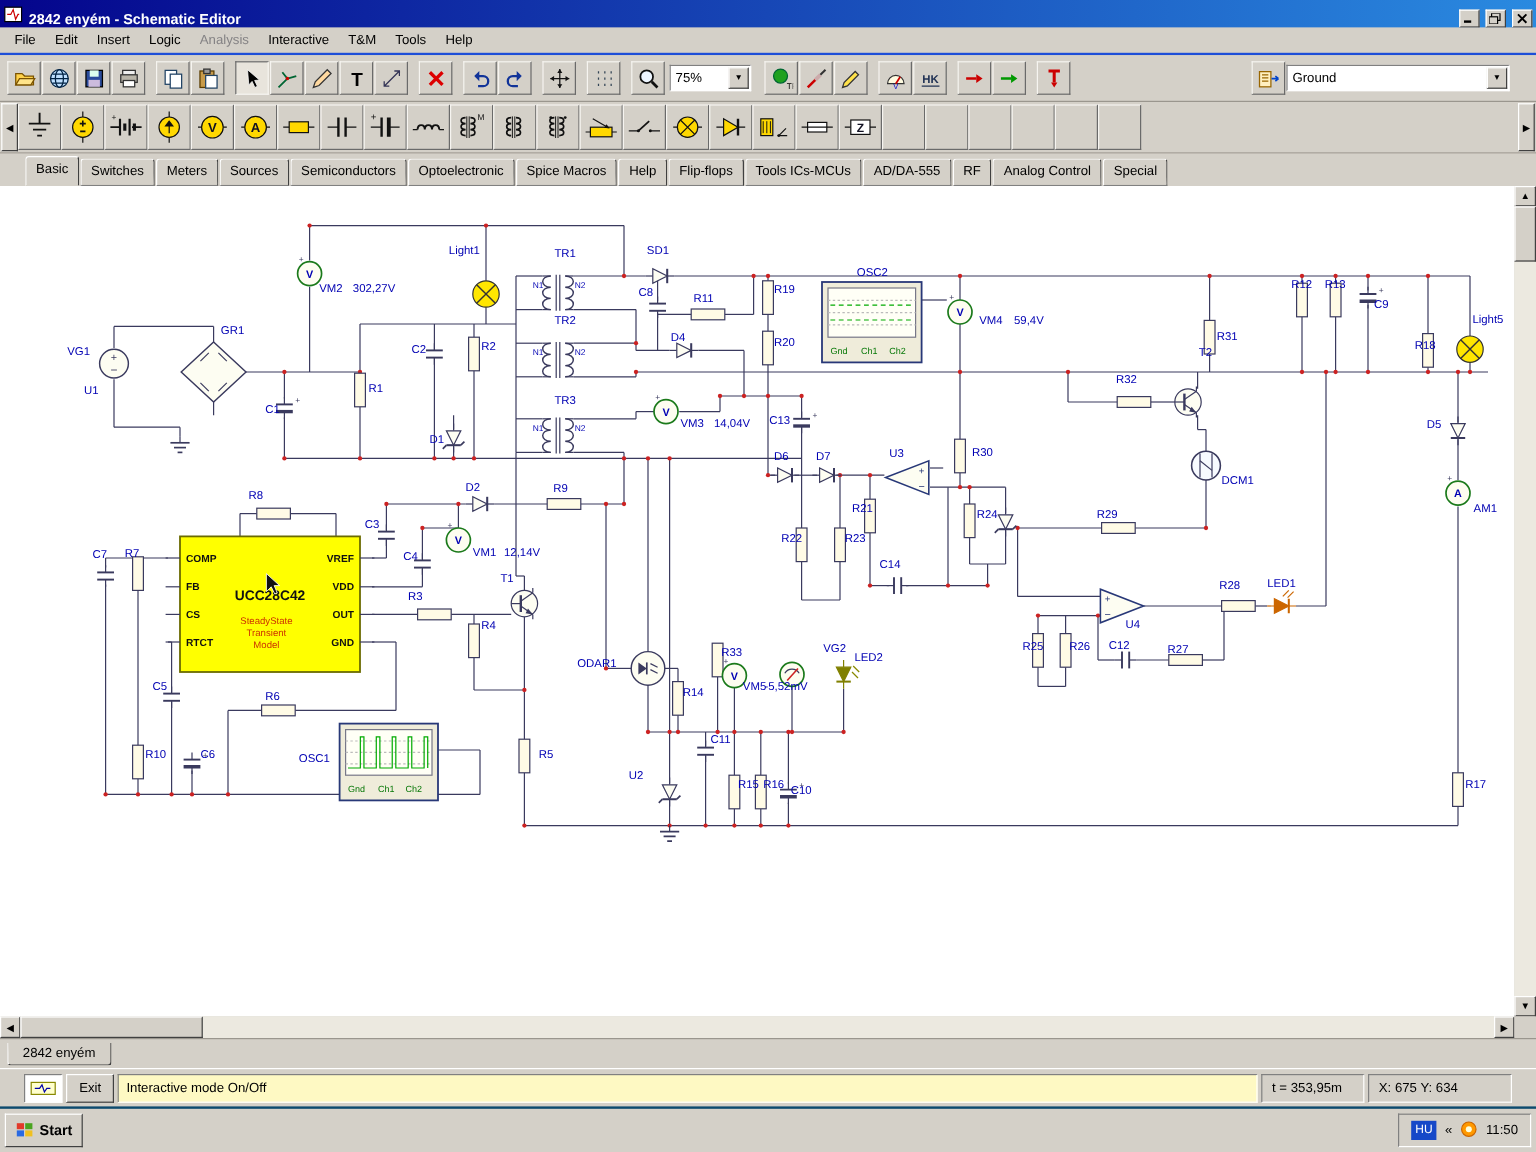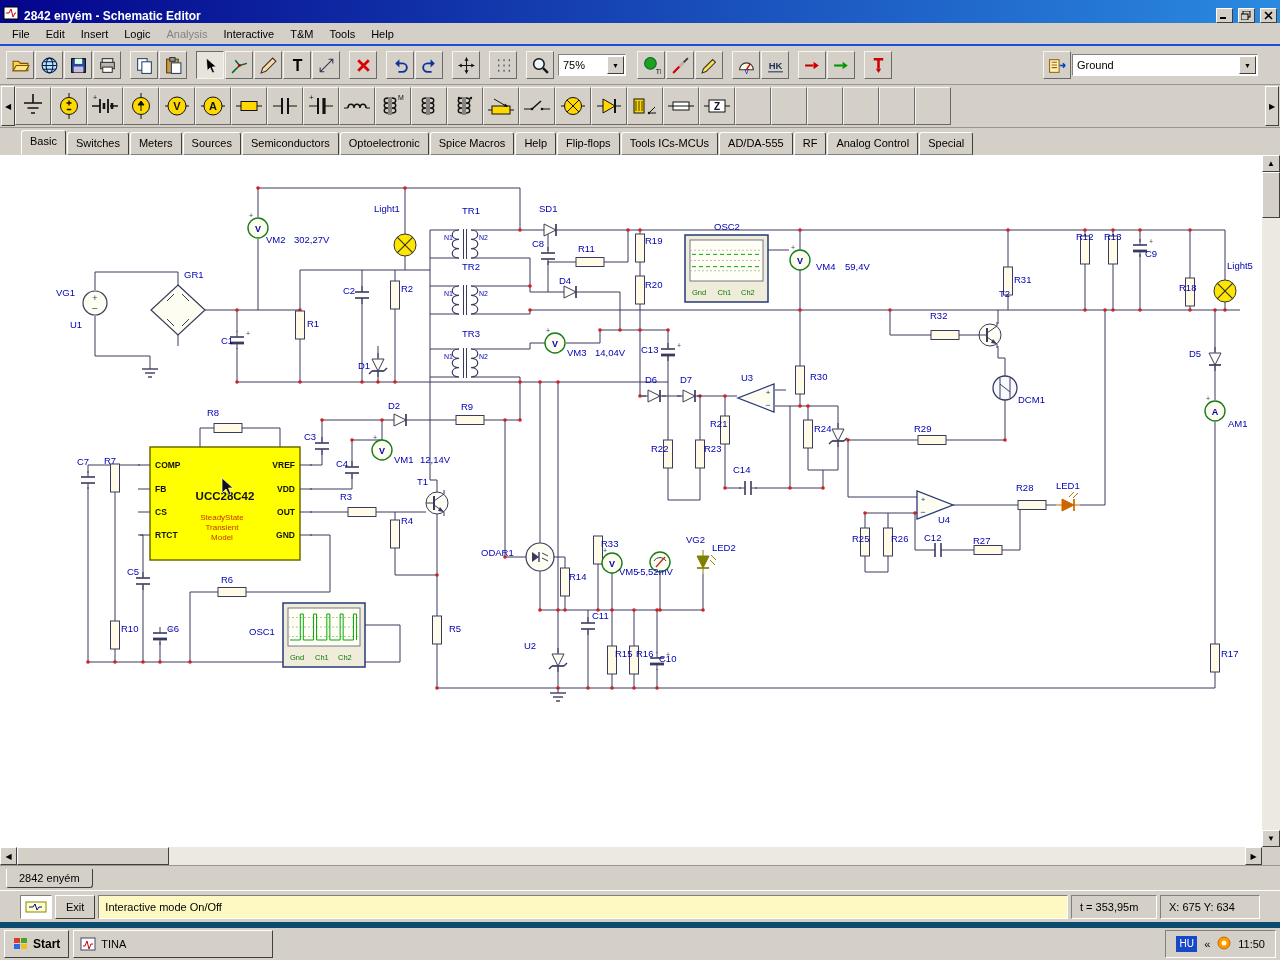--- a/index.html
+++ b/index.html
@@ -66,24 +66,24 @@
   border-top:1px solid #9a968e;display:flex;align-items:center;padding-left:6px}
 #doctab{padding:3px 12px;background:#d4d0c8;border:1px solid;border-color:#d4d0c8 #404040 #404040 #fff;
   border-top:none;border-radius:0 0 3px 3px}
 
 #statusbar{position:absolute;left:0;top:890px;width:1280px;height:32px;background:#d4d0c8;
   display:flex;align-items:center;gap:3px;padding:0 20px;border-top:1px solid #fff}
 #sb-icon{width:32px;height:24px;display:flex;align-items:center;justify-content:center}
 #sb-exit{height:24px;padding:0 10px;display:flex;align-items:center}
 #sb-msg{flex:1;height:24px;line-height:22px;padding-left:6px;background:#fef9c3}
 .sb-panel{height:24px;line-height:22px;padding:0 8px;background:#d4d0c8;white-space:nowrap}
-#sb-time{width:86px}#sb-coords{width:100px}
+#sb-time{width:86px}#sb-coords{width:120px}
 
 #taskbar{position:absolute;left:0;top:922px;width:1280px;height:38px;background:#d4d0c8;
-  border-top:6px solid #0c4a6e;display:flex;align-items:center;padding:0 4px;gap:4px}
+  border-top:2px solid #0c4a6e;display:flex;align-items:center;padding:0 4px;gap:17px}
 #startbtn{height:28px;padding:0 8px;display:flex;align-items:center;gap:4px;font-weight:bold;font-size:12px}
 #taskitem{height:28px;width:200px;padding:0 6px;display:flex;align-items:center;gap:5px}
 #tray{margin-left:auto;height:28px;display:flex;align-items:center;gap:7px;padding:0 10px;
   border:1px solid;border-color:#808080 #fff #fff #808080}
 #lang{display:inline-block;width:21px;height:16px;background:#1648c8;color:#fff;font-weight:normal;
   font-size:10px;text-align:center;line-height:16px}
 #clock{font-size:11px}
 </style>
 </head>
 <body>
@@ -1348,27 +1348,20 @@
   <div id="taskbar">
     <div id="startbtn" class="raised">
       <svg width="16" height="14">
           <rect x="1" y="1" width="6" height="5" fill="#e23a2a"></rect>
           <rect x="8" y="1" width="6" height="5" fill="#4aa420"></rect>
           <rect x="1" y="7" width="6" height="5" fill="#2a6ae2"></rect>
           <rect x="8" y="7" width="6" height="5" fill="#f0c020"></rect>
         </svg>
       <span>Start</span>
     </div>
-    <div id="taskitem" class="raised">
-      <svg width="16" height="14">
-          <rect x="1" y="1" width="14" height="12" fill="#fff" stroke="#446"></rect>
-          <path d="M3 9h2l2-5 2 8 2-5h2" stroke="#c00" fill="none"></path>
-        </svg>
-      <span>TINA</span>
-    </div>
     <div id="tray">
       <span id="lang">HU</span>
       <span id="collapse">«</span>
       <span><svg width="14" height="14">
             <circle cx="7" cy="7" r="6" fill="#f90" stroke="#c60"></circle>
             <circle cx="7" cy="7" r="2.5" fill="#ffd"></circle>
           </svg></span>
       <span id="clock">11:50</span>
     </div>
   </div>

